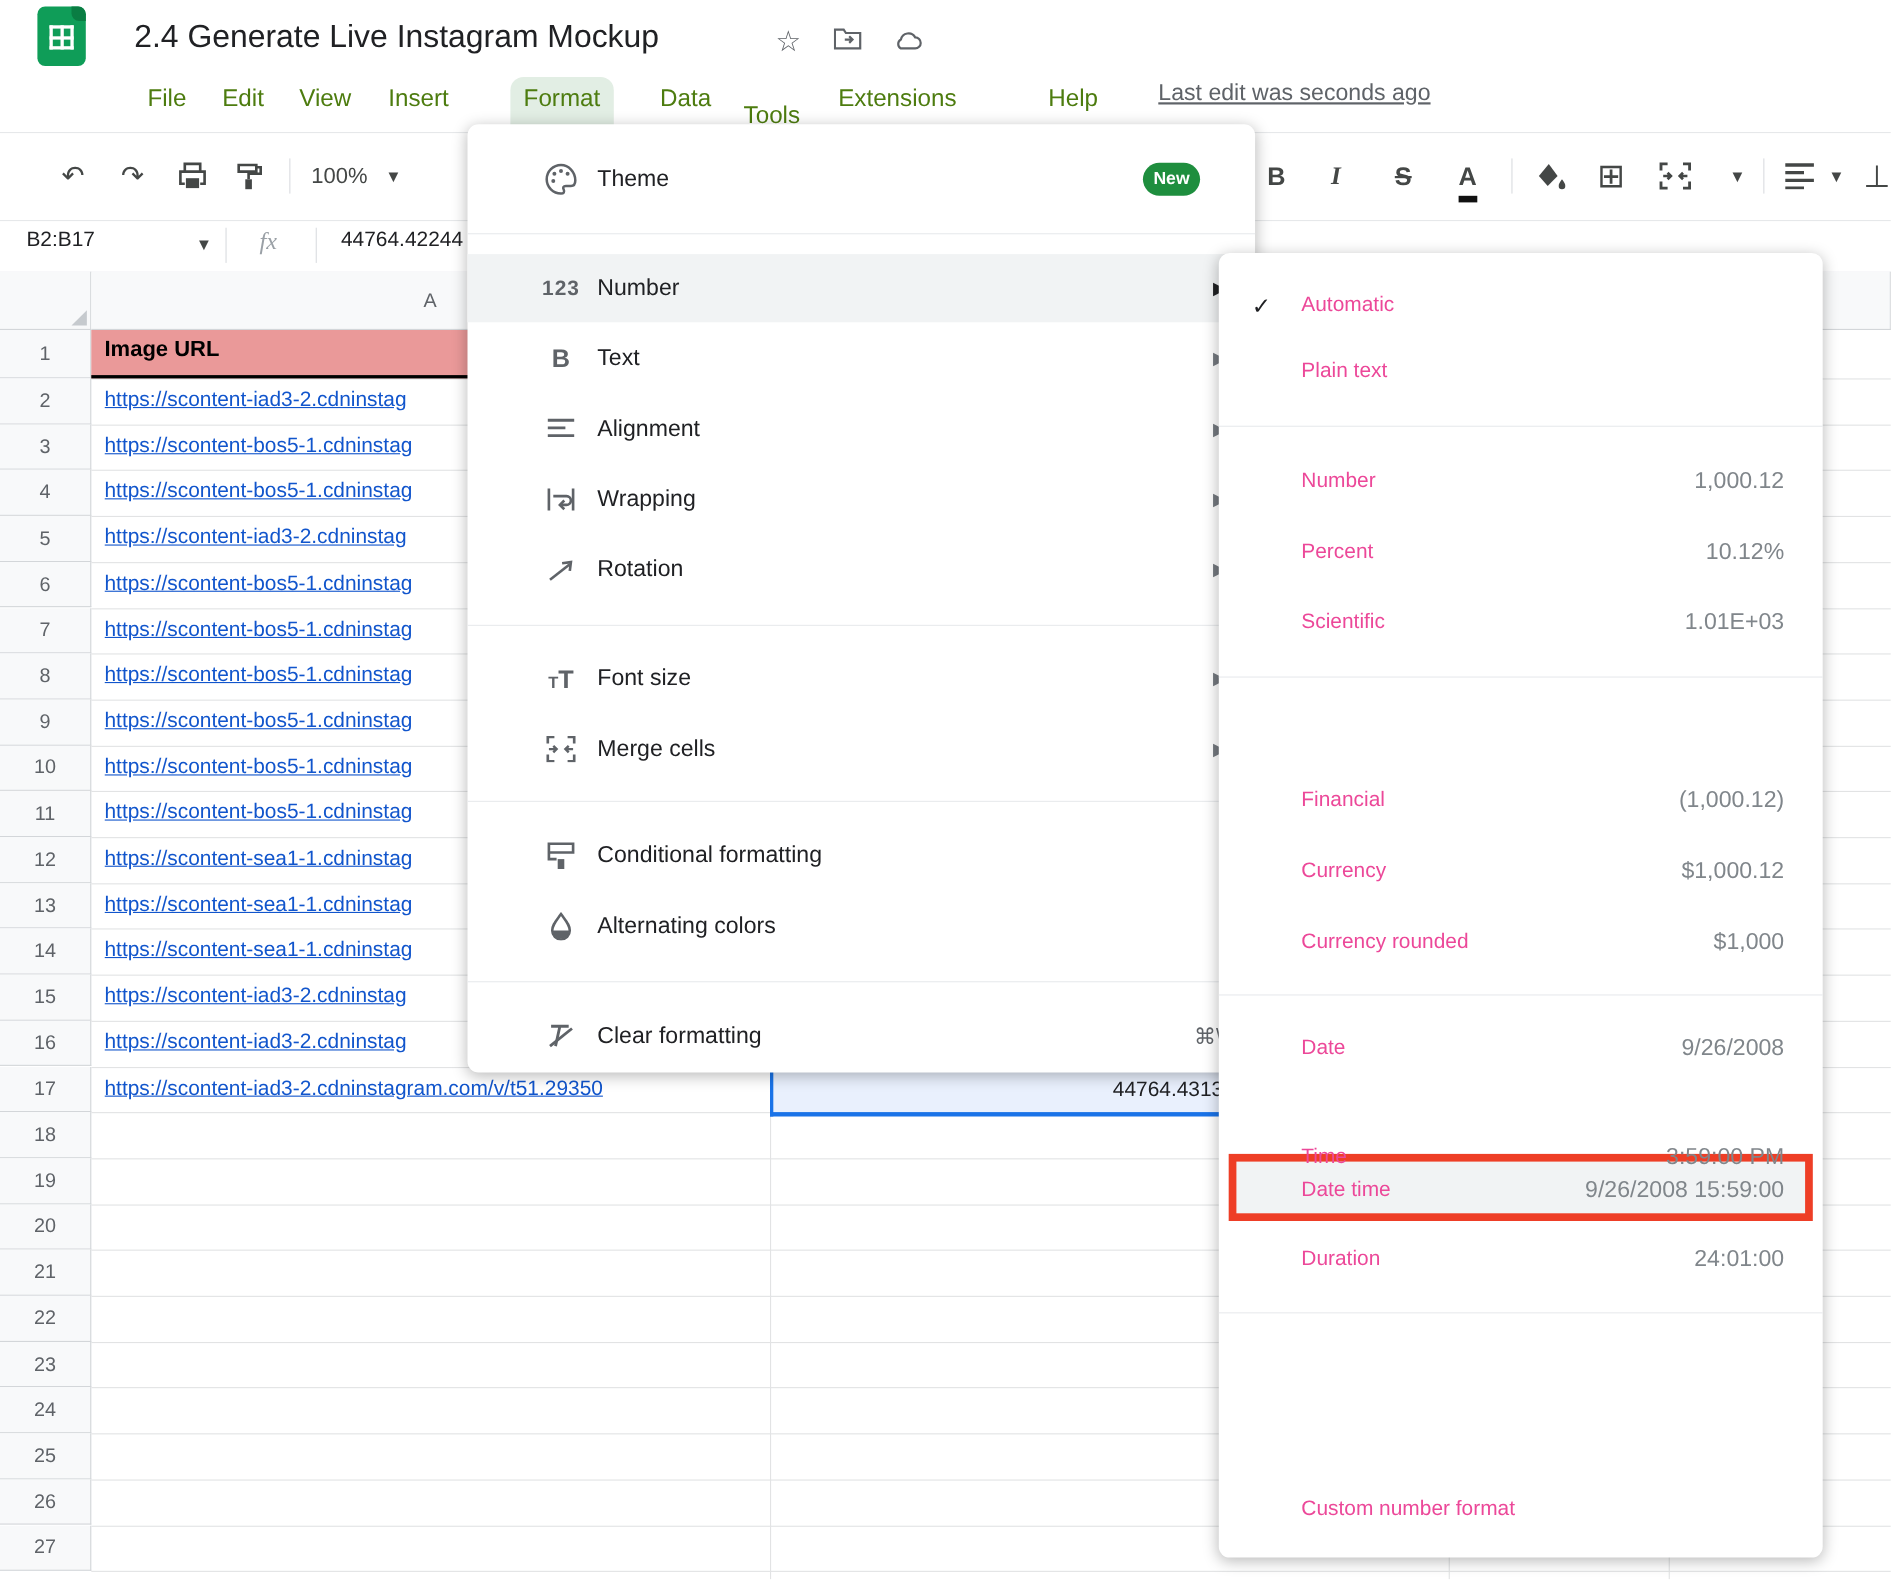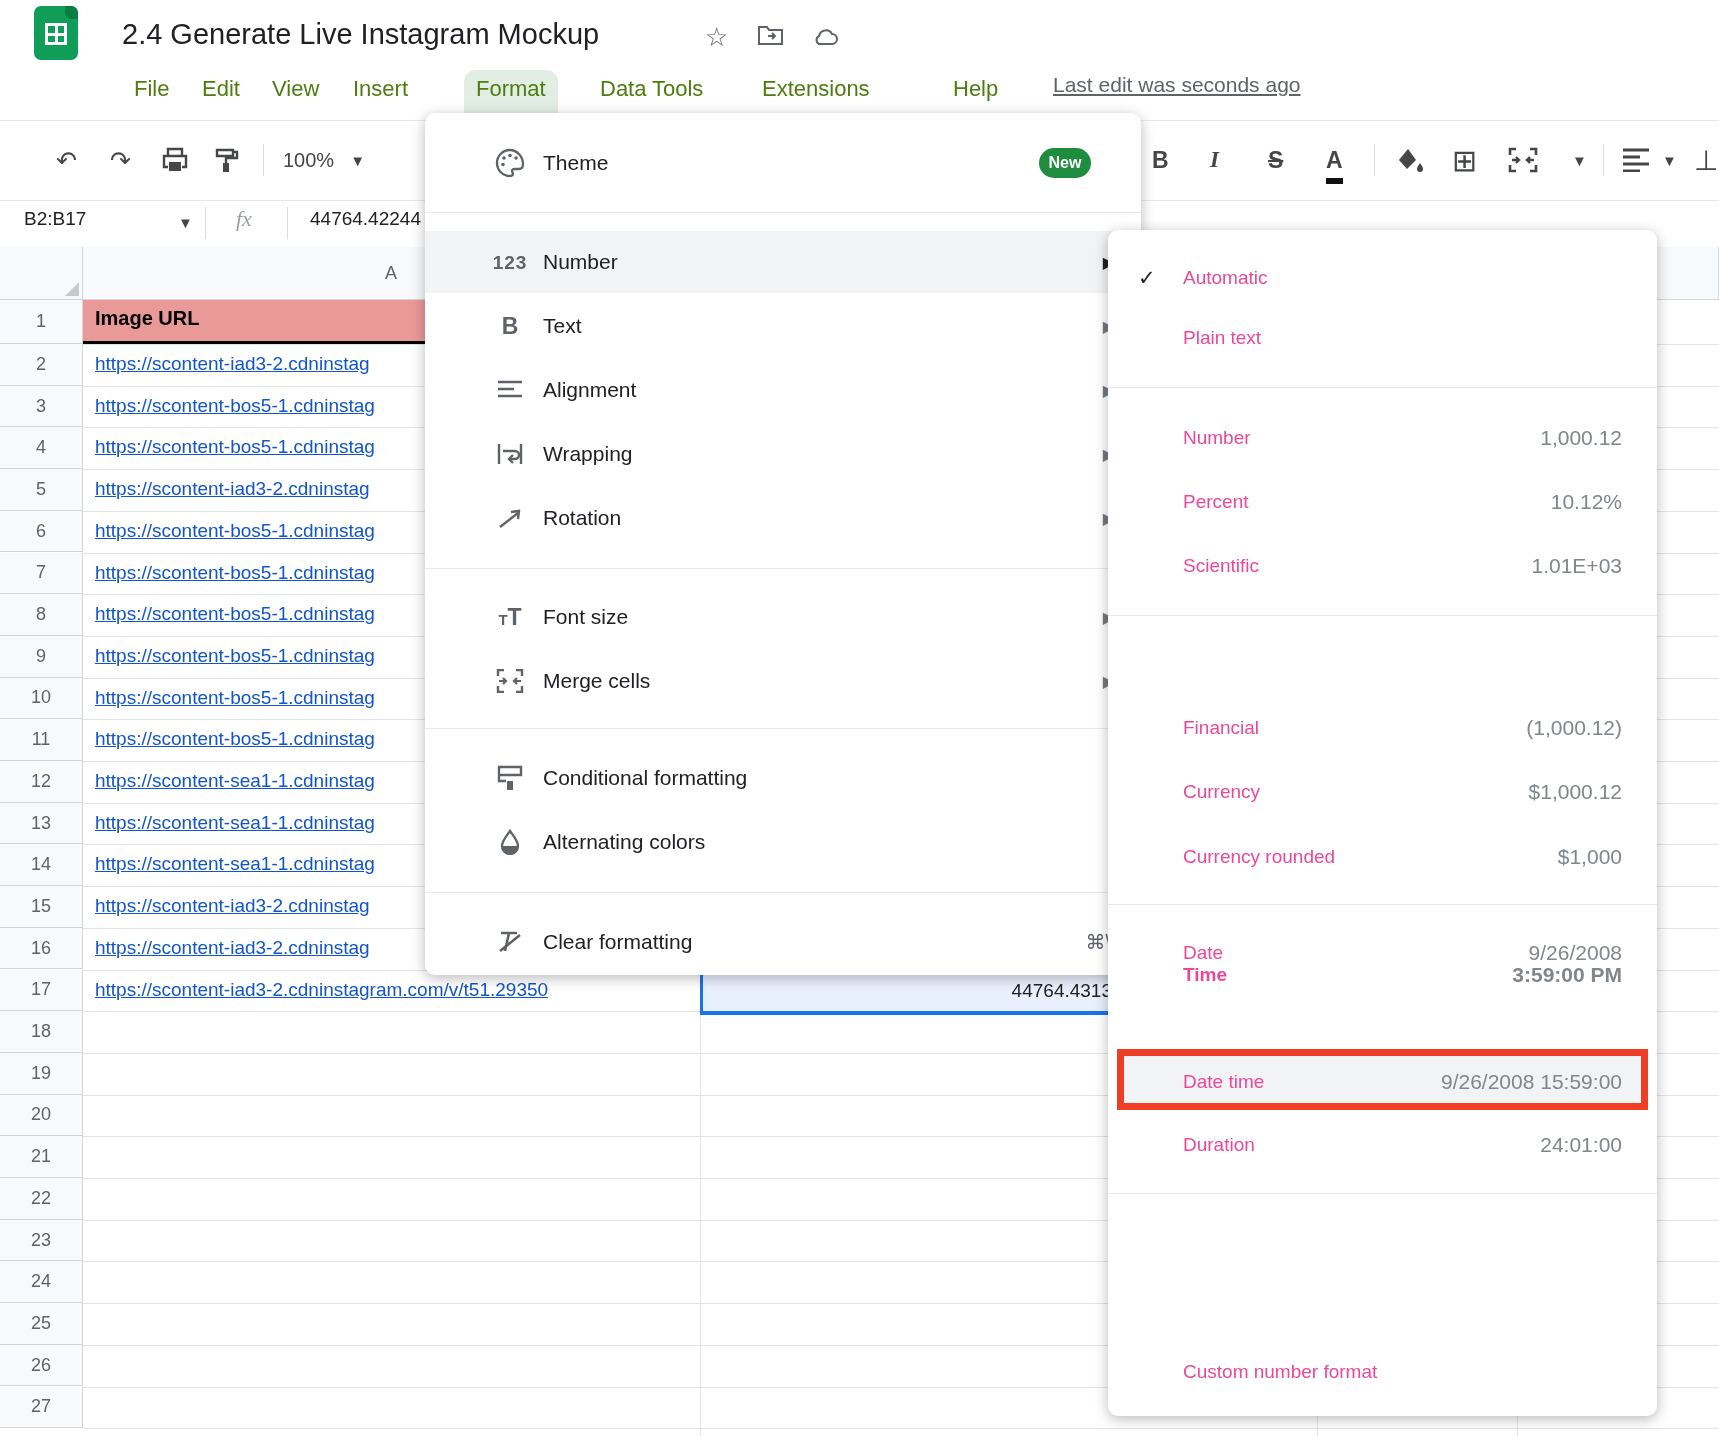--- a/index.html
+++ b/index.html
@@ -104,21 +104,21 @@
       </svg>
   </div>
 
   <div id="menubar">
       <div class="abs menu-item" style="left: 122px;">File</div>
       <div class="abs menu-item" style="left: 190px;">Edit</div>
       <div class="abs menu-item" style="left: 260px;">View</div>
       <div class="abs menu-item" style="left: 341px;">Insert</div>
       <div class="abs menu-item active" style="left: 464px;">Format</div>
       <div class="abs menu-item" style="left: 588px;">Data</div>
-      <div class="abs menu-item" style="left: 640px;">Tools</div>
+      <div class="abs menu-item" style="left: 664px; margin-top: 16px;">Tools</div>
       <div class="abs menu-item" style="left: 750px;">Extensions</div>
       <div class="abs menu-item" style="left: 941px;">Help</div>
     </div>
   <div id="last-edit" class="abs">Last edit was seconds ago</div>
   <div class="hline abs" style="top:120px;"></div>
 
   <div class="abs tb tb-txt" style="left:56px;">↶</div>
   <div class="abs tb tb-txt" style="left:110px;">↷</div>
   <div class="abs tb" style="left:162px;">
     <svg class="mi" width="26" height="26" viewBox="0 0 26 26">
@@ -404,21 +404,21 @@
       </div>
       <div class="mrow nrow" style="top: 596px;">
         <div class="nlabel">Currency rounded</div>
         <div class="nvalue">$1,000</div>
       </div>
       <div class="mdiv" style="top: 674px;"></div>
       <div class="mrow nrow" style="top: 692px;">
         <div class="nlabel">Date</div>
         <div class="nvalue">9/26/2008</div>
       </div>
-      <div class="mrow nrow" style="top: 714px; font-weight: bold;">
+      <div class="mrow nrow" style="top: 791px;">
         <div class="nlabel">Time</div>
         <div class="nvalue">3:59:00 PM</div>
       </div>
       <div class="mrow nrow" style="top: 821px;">
         <div class="nlabel">Date time</div>
         <div class="nvalue">9/26/2008 15:59:00</div>
       </div>
       <div class="mrow nrow" style="top: 884px;">
         <div class="nlabel">Duration</div>
         <div class="nvalue">24:01:00</div>

